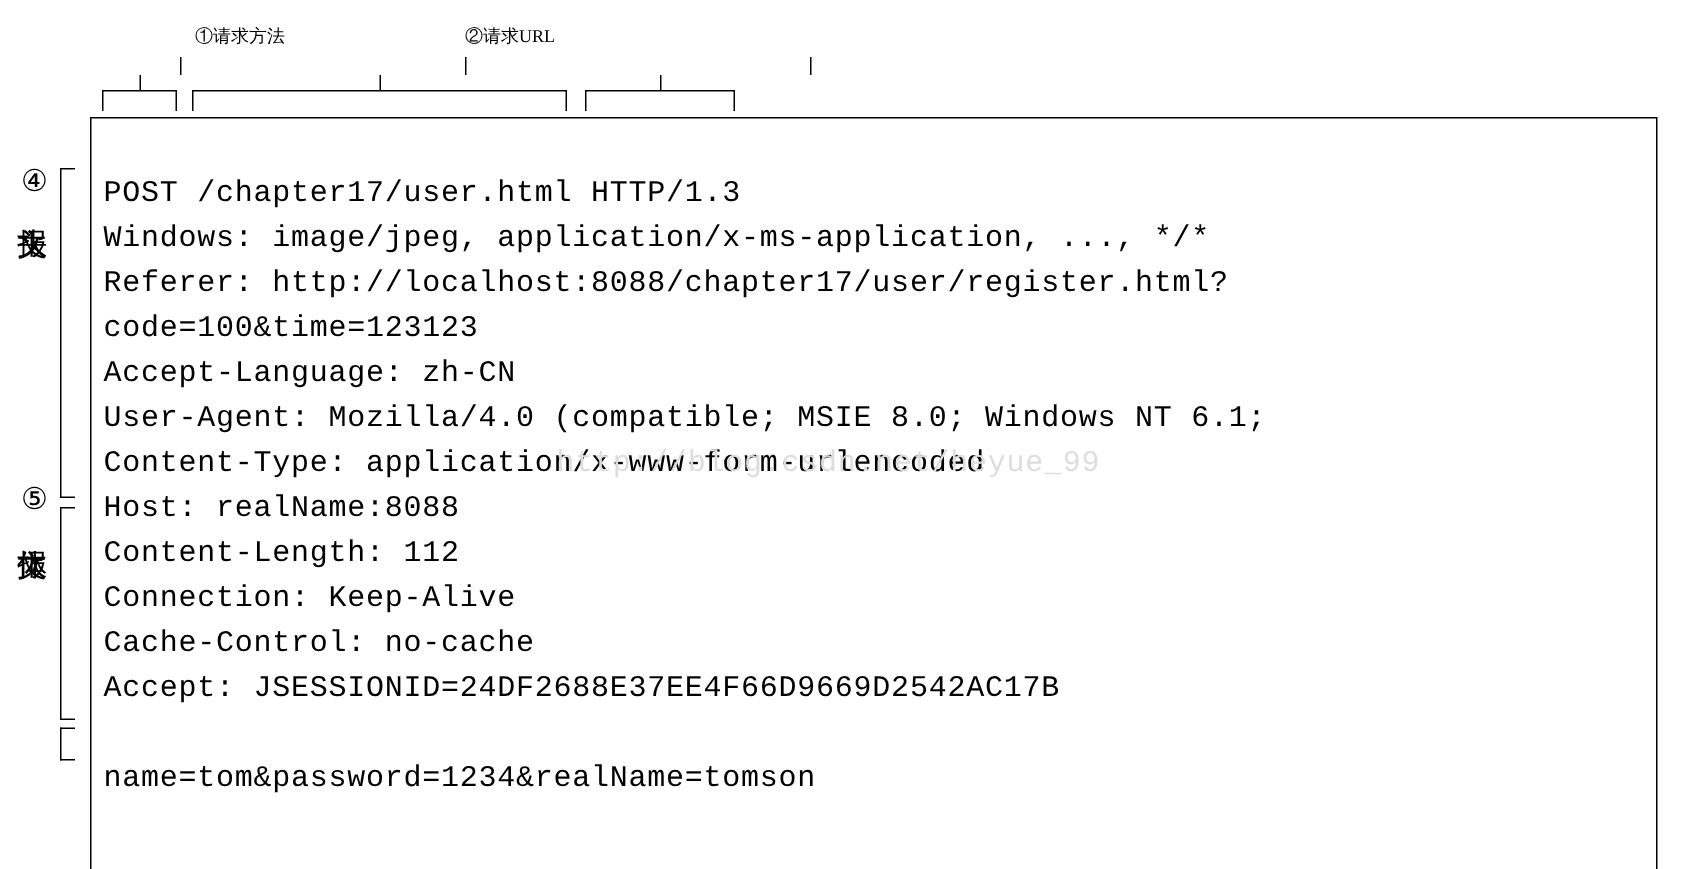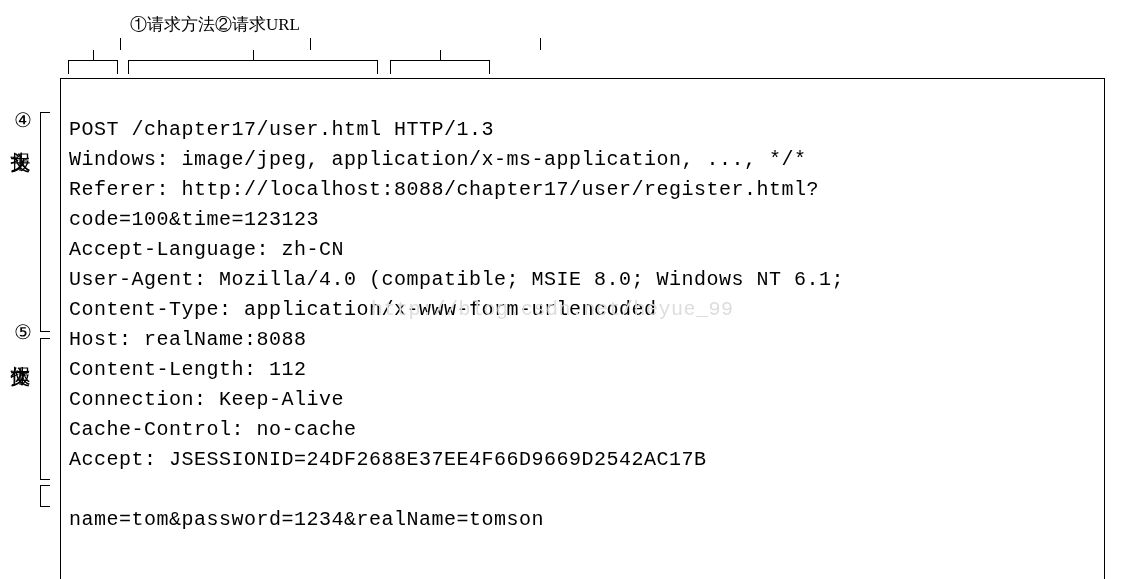--- a/index.html
+++ b/index.html
@@ -14,21 +14,21 @@
     position: relative;
   }
   .top-labels {
     display: flex;
     margin-left: 60px;
     margin-bottom: 0;
     height: 28px;
     align-items: center;
   }
   .top-labels span {
-    font-size: 17px;
+    font-size: 12px;
   }
   .mono {
     font-family: "Courier New", monospace;
     font-size: 20px;
     letter-spacing: 0.5px;
   }
   .http-box {
     border: 1px solid #000;
     margin-left: 50px;
     margin-right: 10px;
@@ -77,21 +77,21 @@
     font-size: 20px;
     pointer-events: none;
   }
   .line-group { position: relative; }
 </style>
 </head>
 <body>
 
 <div class="top-labels">
   <span style="margin-left:60px;">①请求方法</span>
-  <span style="">②请求URL</span>
+  <span style="margin-left:120px;">②请求URL</span>
 </div>
 
 <div class="line-group" style="height:40px;">
 
   <div class="bracket-stem" style="left:110px; top:0;"></div>
   <div class="bracket-top" style="left:58px; width:50px; top:22px;"></div>
   <div class="bracket-stem" style="left:83px; top:12px; height:10px;"></div>
 
   <div class="bracket-stem" style="left:300px; top:0;"></div>
   <div class="bracket-top" style="left:118px; width:250px; top:22px;"></div>

